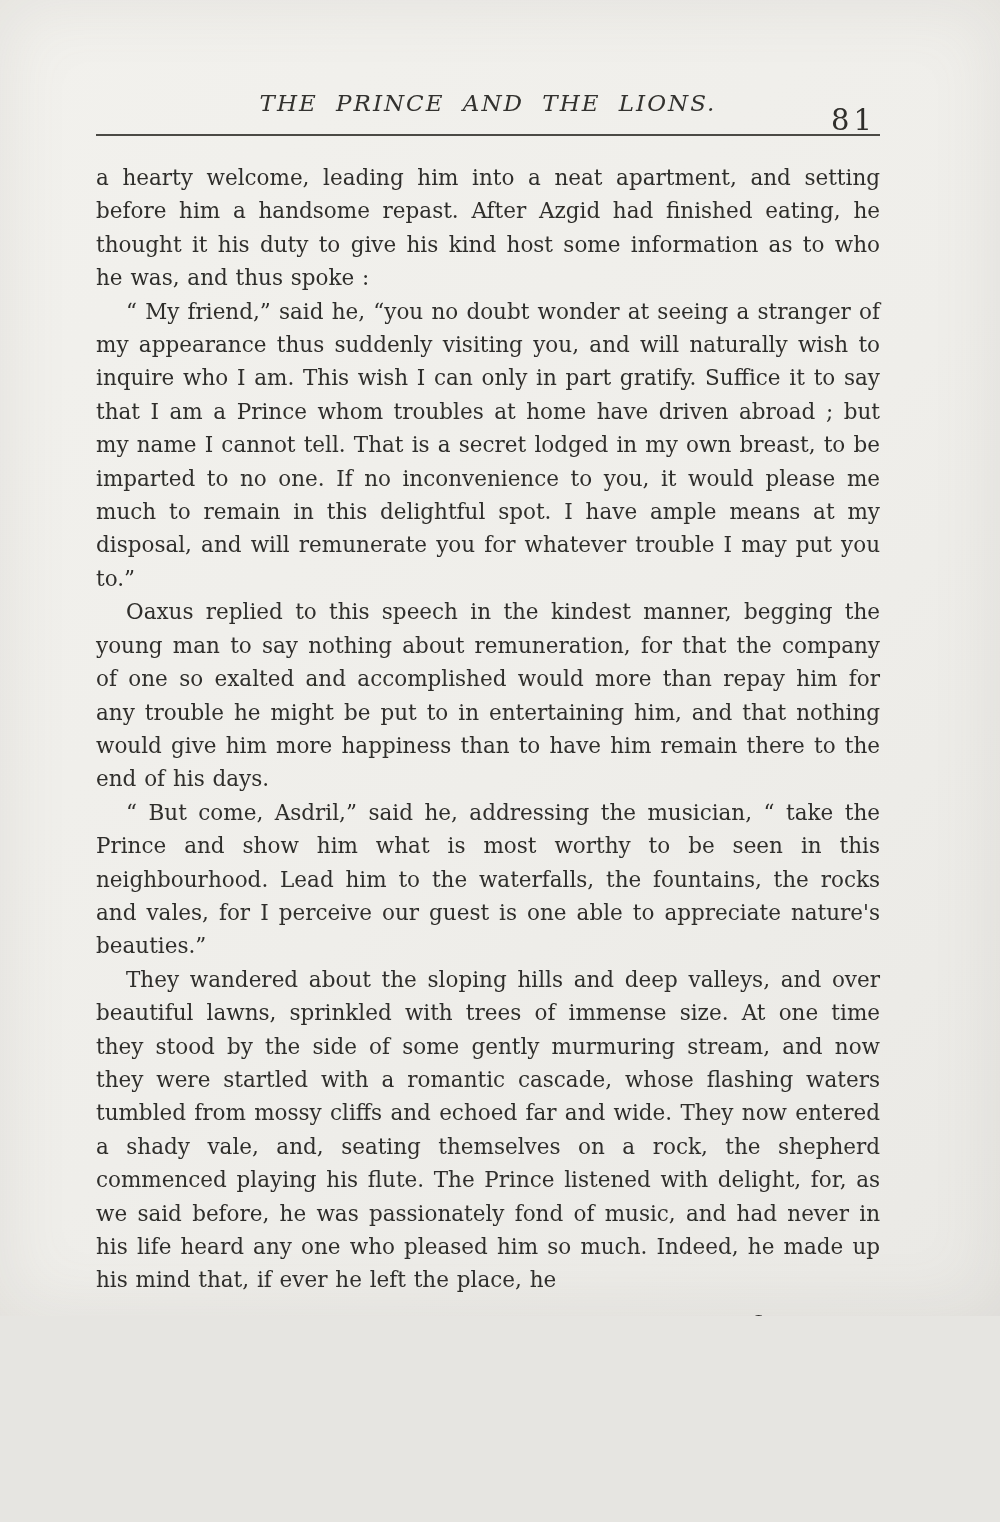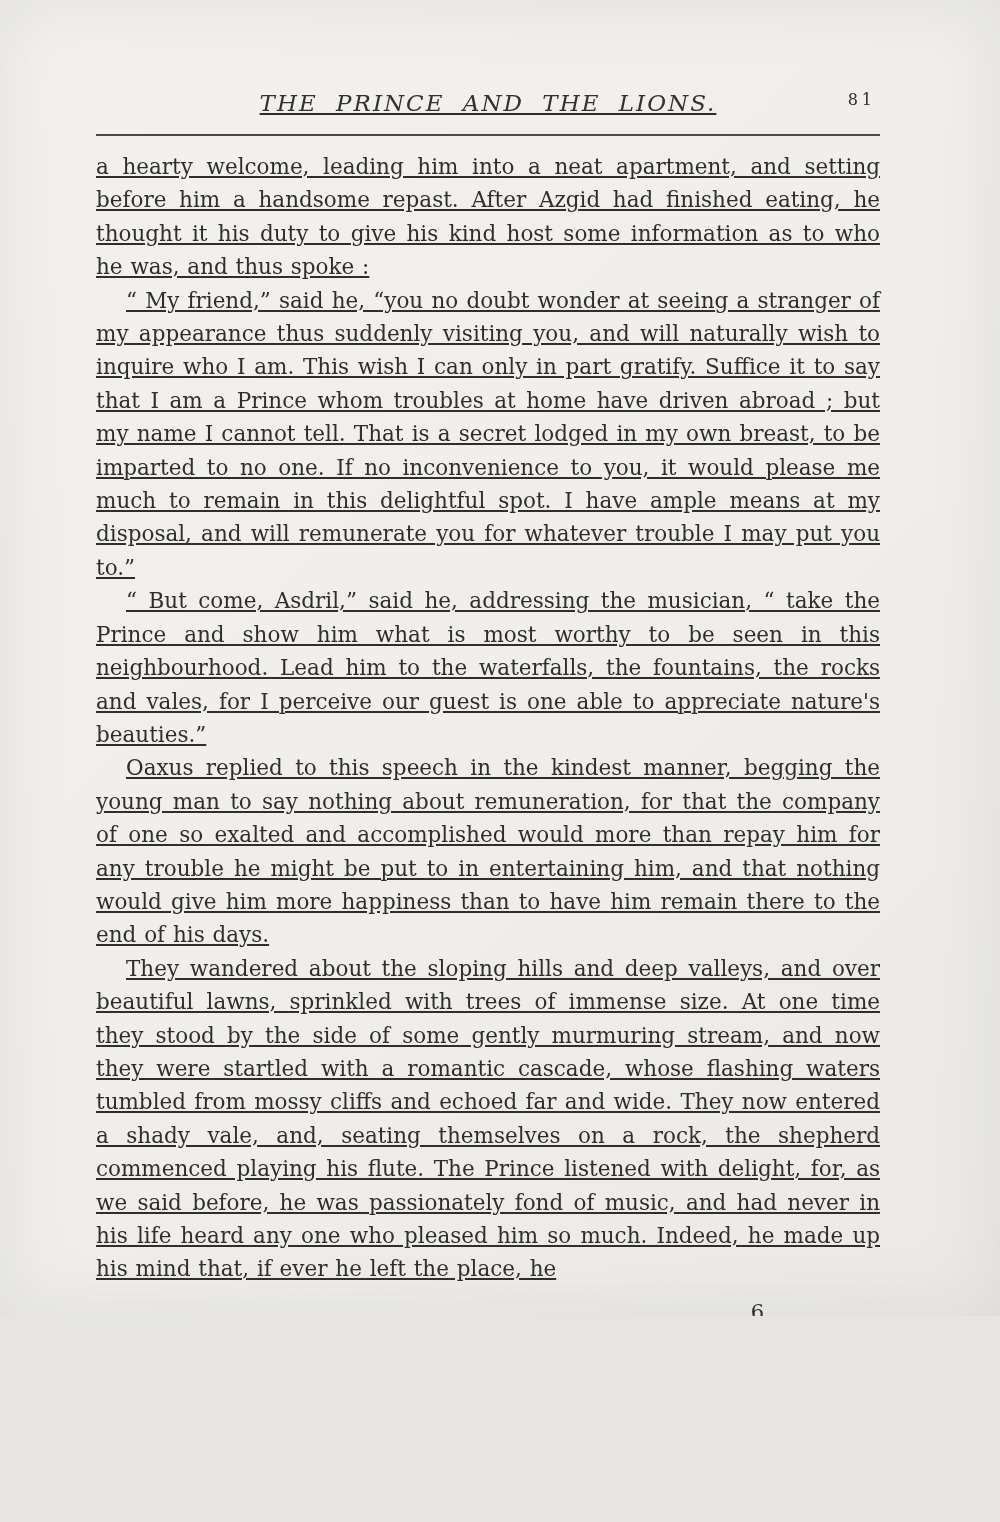--- a/index.html
+++ b/index.html
@@ -8,52 +8,51 @@
   .page {
     width: 1000px;
     height: 1316px;
     margin: 0 auto;
     background: linear-gradient(135deg, #f2f1ed 0%, #efeeea 55%, #eae9e5 100%);
     box-shadow: inset 0 0 70px rgba(120,115,105,0.12);
     padding: 90px 120px 0 96px;
     font-family: "DejaVu Serif", "Liberation Serif", serif;
     color: #2f2e2b;
     position: relative;
-    text-decoration: underline;
   }
 
   .page-header { position: relative; height: 34px; }
 
   .running-title {
     display: block;
     text-align: center;
     font-style: italic;
     font-size: 23px;
     letter-spacing: 2px;
     word-spacing: 9px;
     color: #33322f;
     white-space: nowrap;
   }
 
   .page-number {
     position: absolute;
     right: 4px;
-    top: 0;
-    font-size: 16px;
+    top: 13px;
+    font-size: 29px;
     letter-spacing: 4px;
     color: #2f2e2b;
   }
 
   .header-rule {
     border: none;
     border-top: 2px solid #4b4a45;
     margin: 10px 0 0 0;
   }
 
-  .body-text { margin-top: 14px; }
+  .body-text { margin-top: 25px; }
 
   .body-text p {
     margin: 0;
     font-size: 21.5px;
     line-height: 33.4px;
     text-align: justify;
     color: #2f2e2b;
     word-spacing: 1px;
   }
 
@@ -75,22 +74,22 @@
   <header class="page-header">
     <span class="running-title">THE PRINCE AND THE LIONS.</span>
     <span class="page-number">81</span>
   </header>
 
   <hr class="header-rule">
 
   <main class="body-text">
     <p>a hearty welcome, leading him into a neat apartment, and setting before him a handsome repast.  After Azgid had finished eating, he thought it his duty to give his kind host some information as to who he was, and thus spoke :</p>
     <p class="indent">“ My friend,” said he, “you no doubt wonder at seeing a stranger of my appearance thus suddenly visiting you, and will naturally wish to inquire who I am.  This wish I can only in part gratify.  Suffice it to say that I am a Prince whom troubles at home have driven abroad ; but my name I cannot tell.  That is a secret lodged in my own breast, to be imparted to no one.  If no inconvenience to you, it would please me much to remain in this delightful spot.  I have ample means at my disposal, and will remunerate you for whatever trouble I may put you to.”</p>
+    <p class="indent">Oaxus replied to this speech in the kindest manner, begging the young man to say nothing about remuneration, for that the company of one so exalted and accomplished would more than repay him for any trouble he might be put to in entertaining him, and that nothing would give him more happiness than to have him remain there to the end of his days.</p>
     <p class="indent">“ But come, Asdril,” said he, addressing the musician, “ take the Prince and show him what is most worthy to be seen in this neighbourhood.  Lead him to the waterfalls, the fountains, the rocks and vales, for I perceive our guest is one able to appreciate nature's beauties.”</p>
-    <p class="indent">Oaxus replied to this speech in the kindest manner, begging the young man to say nothing about remuneration, for that the company of one so exalted and accomplished would more than repay him for any trouble he might be put to in entertaining him, and that nothing would give him more happiness than to have him remain there to the end of his days.</p>
     <p class="indent">They wandered about the sloping hills and deep valleys, and over beautiful lawns, sprinkled with trees of immense size.  At one time they stood by the side of some gently murmuring stream, and now they were startled with a romantic cascade, whose flashing waters tumbled from mossy cliffs and echoed far and wide.  They now entered a shady vale, and, seating themselves on a rock, the shepherd commenced playing his flute.  The Prince listened with delight, for, as we said before, he was passionately fond of music, and had never in his life heard any one who pleased him so much.  Indeed, he made up his mind that, if ever he left the place, he</p>
   </main>
 
   <div class="page-footer">
     <span>6</span>
   </div>
 
 </div>
 
 </body></html>

